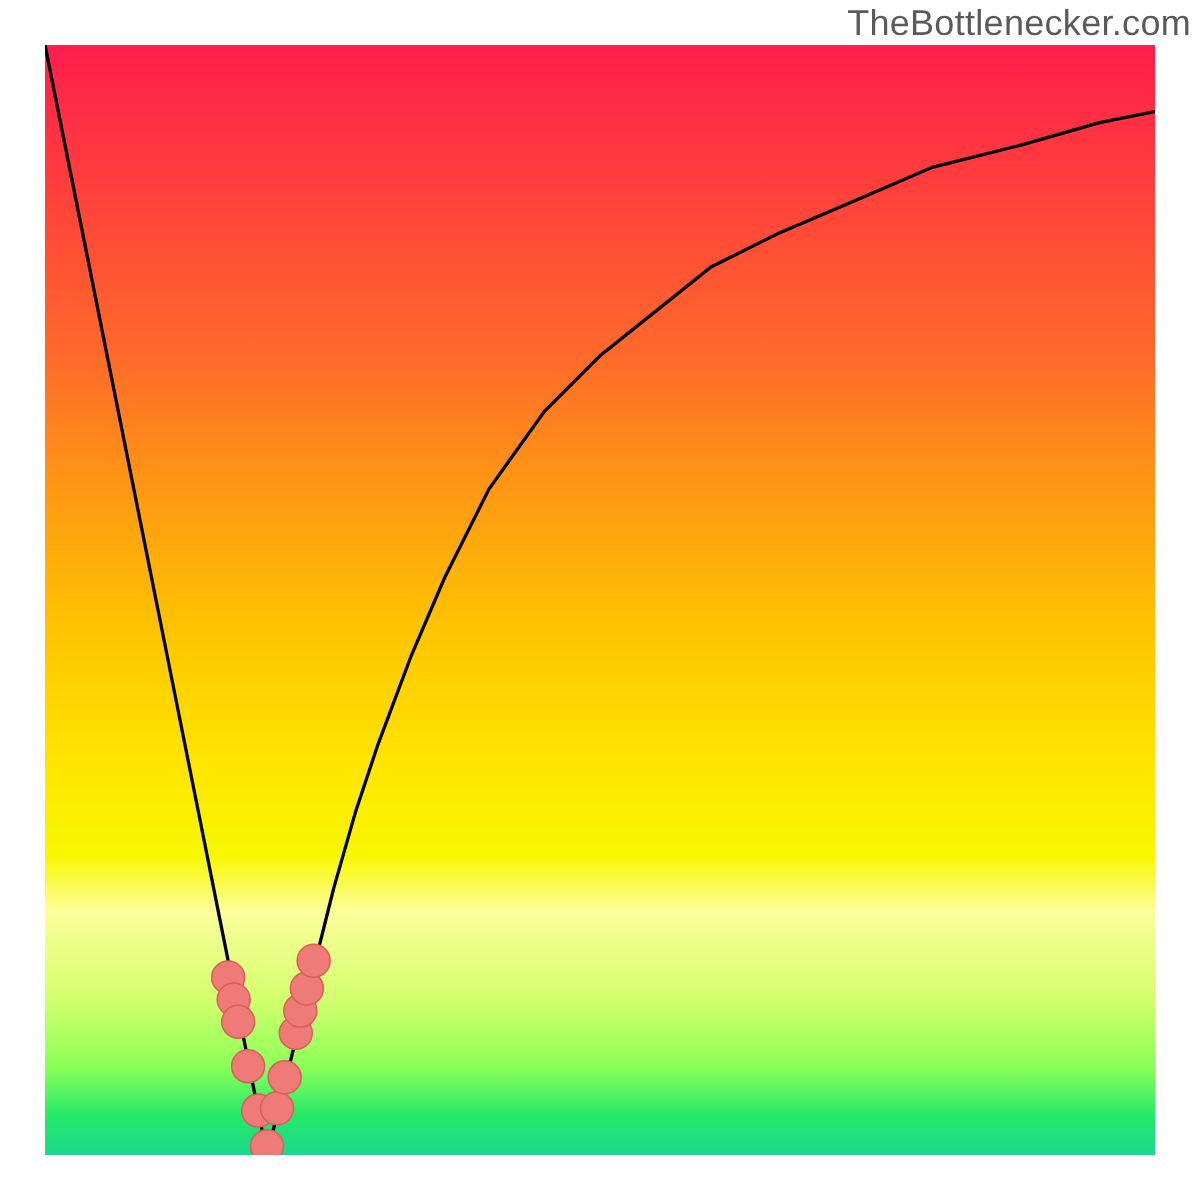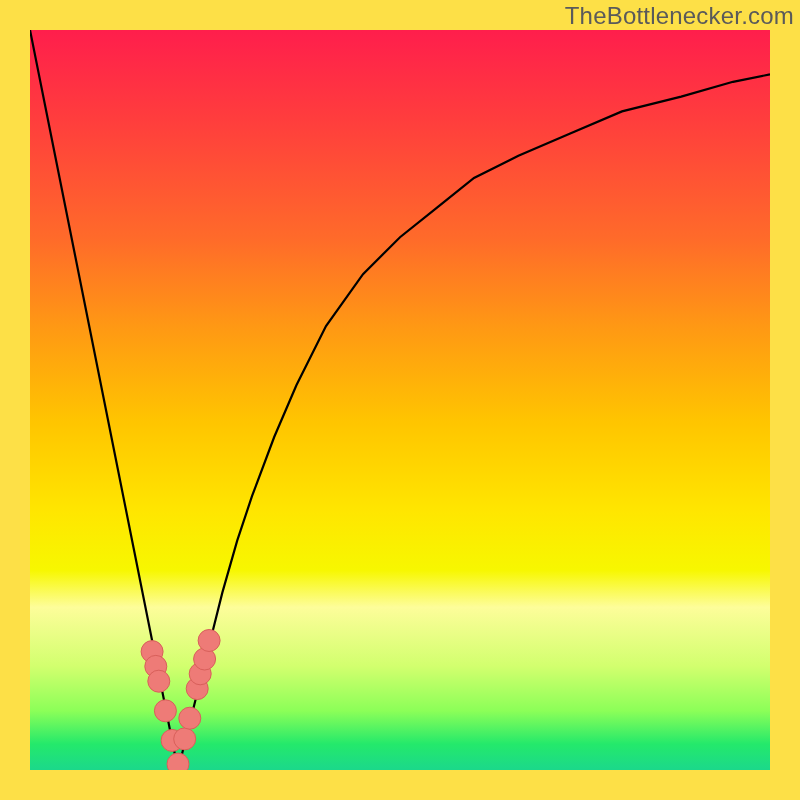--- a/index.html
+++ b/index.html
@@ -8,21 +8,21 @@
     width: 800px;
     height: 800px;
     overflow: hidden;
     background: #000;
     font-family: Arial, Helvetica, sans-serif;
   }
   .outer {
     position: relative;
     width: 800px;
     height: 800px;
-    background: #fde047;
+    background: #ffffff;
   }
   .plot {
     position: absolute;
     left: 30px;
     top: 30px;
     width: 740px;
     height: 740px;
     background: linear-gradient(to bottom,
       #ff1e4c 0%,
       #ff3d3d 12%,

